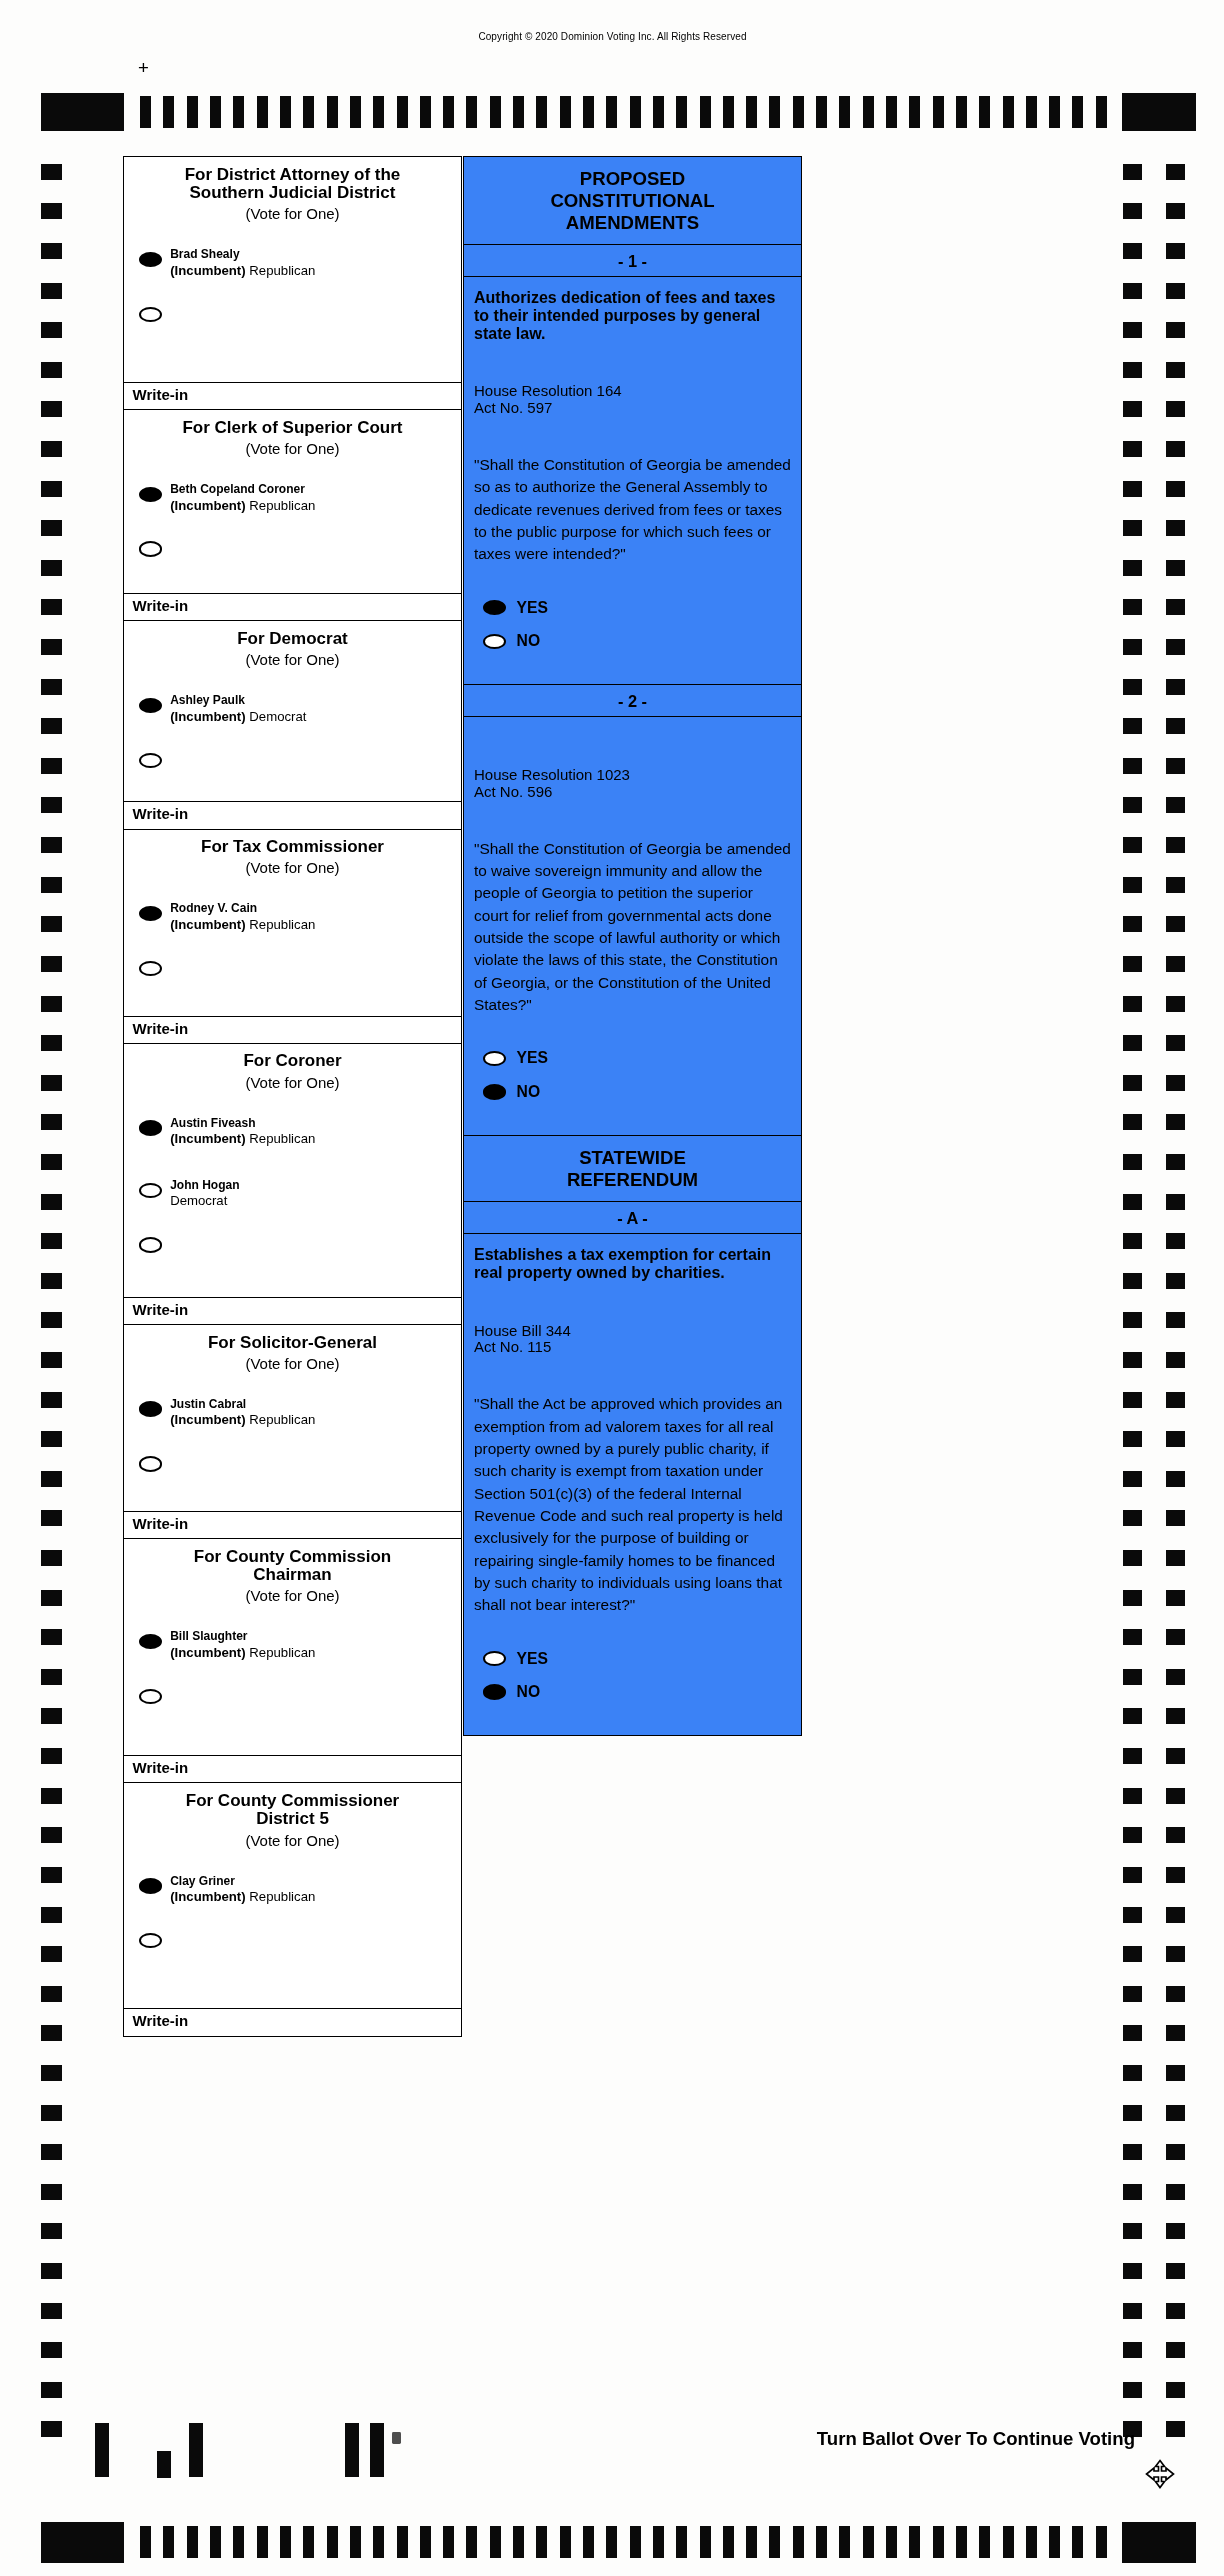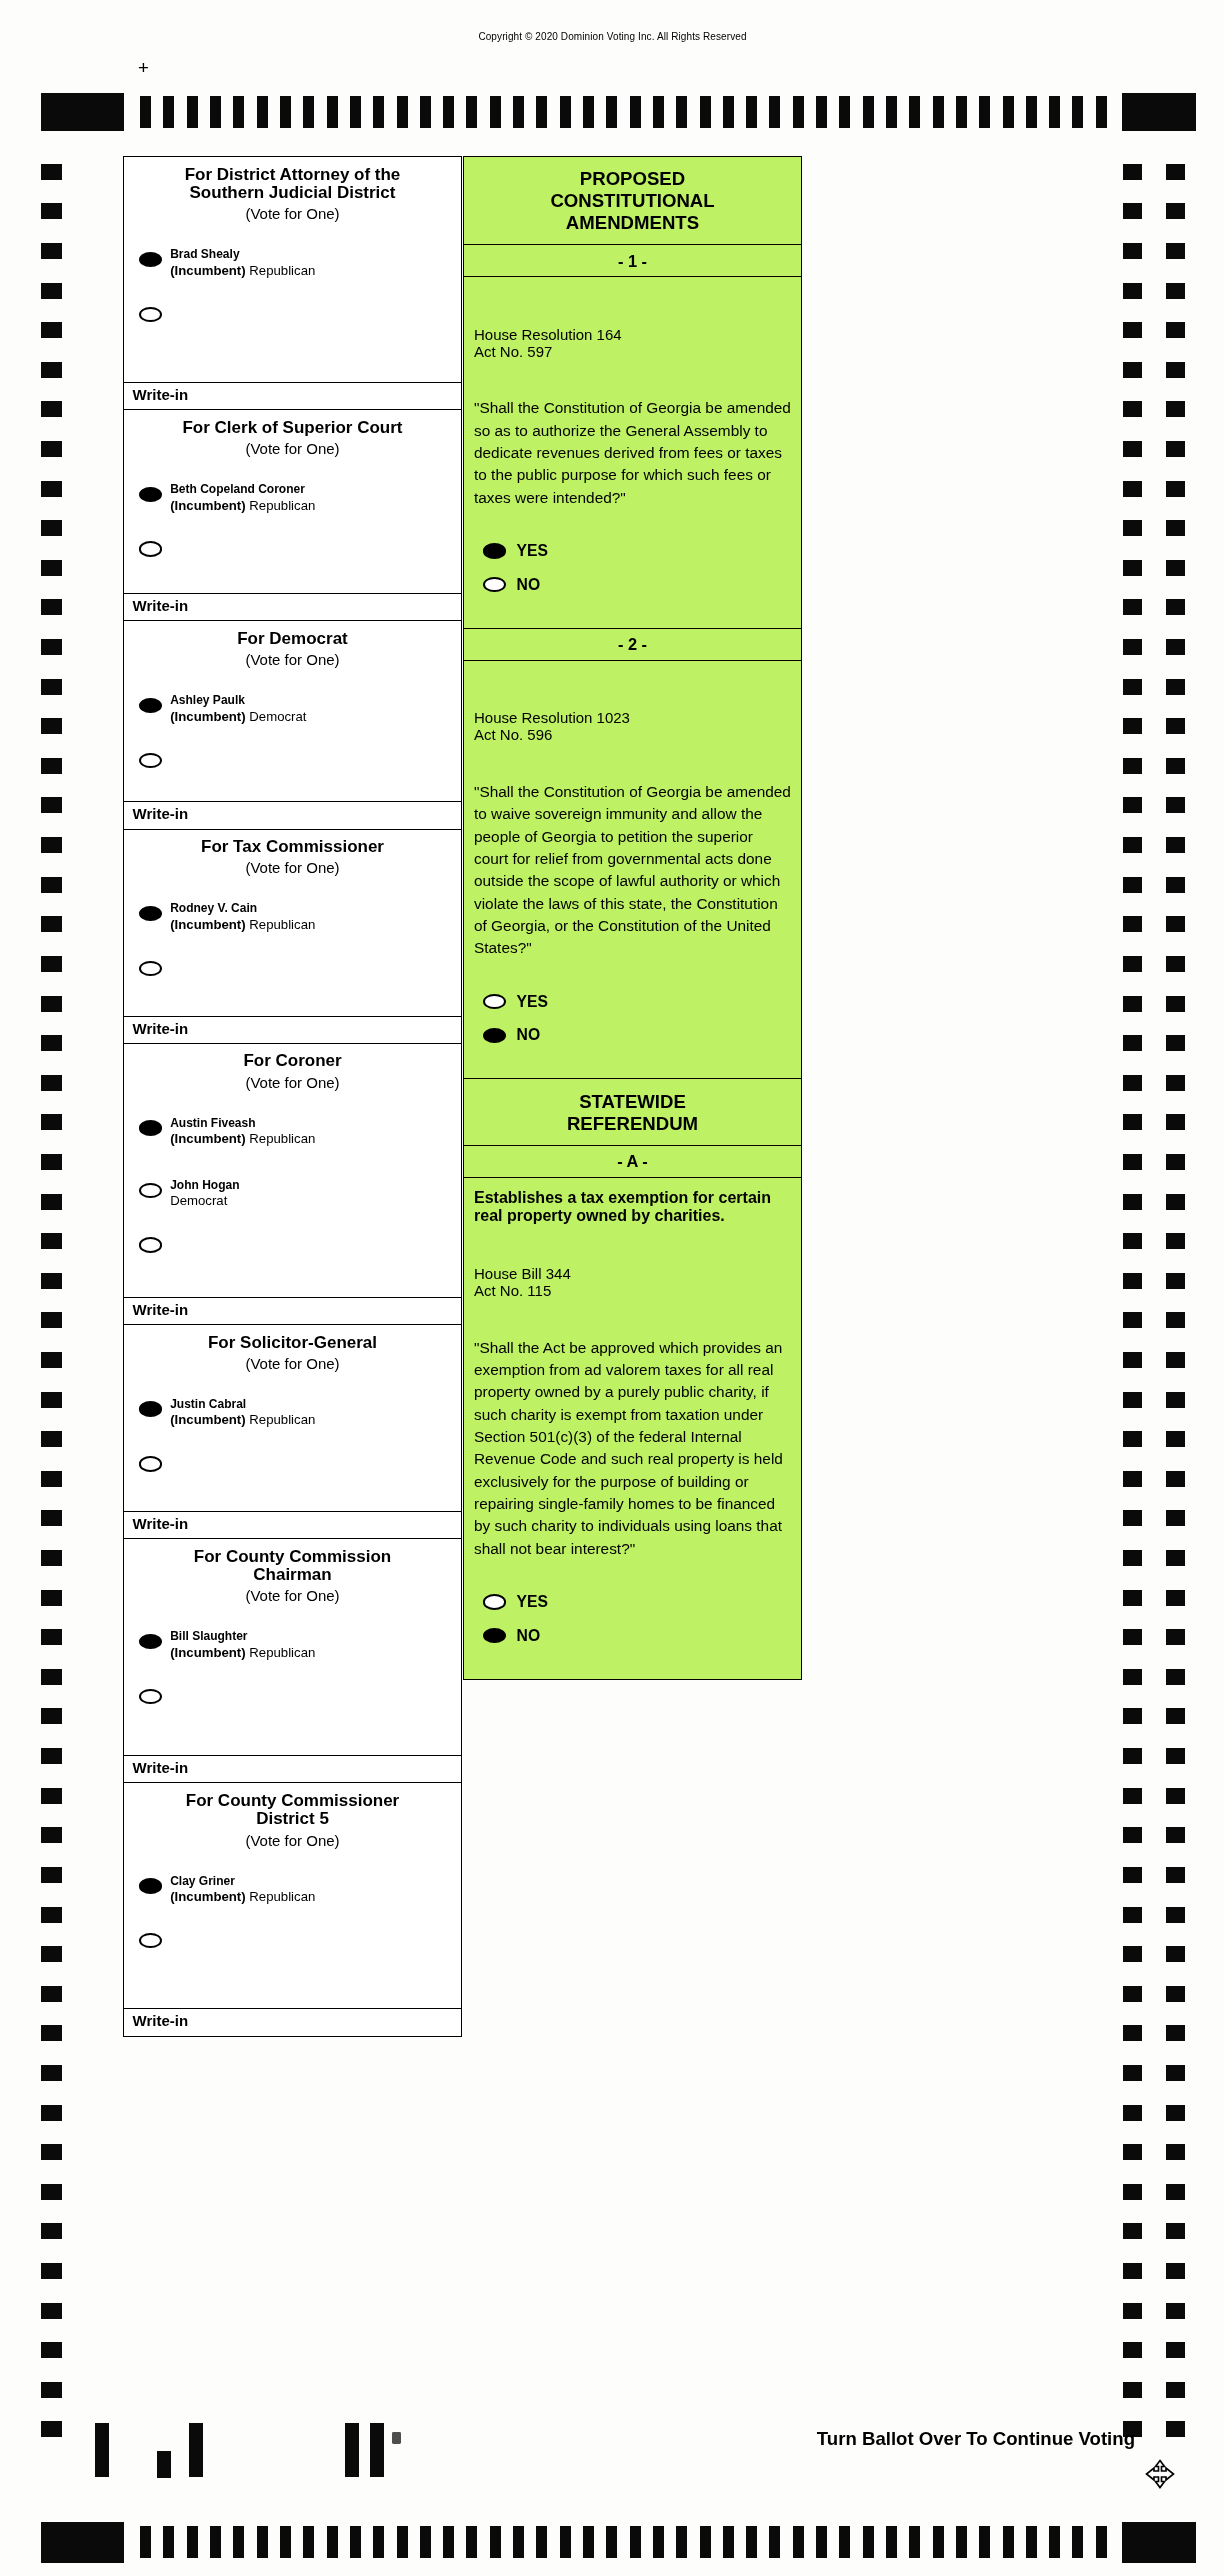--- a/index.html
+++ b/index.html
@@ -37,21 +37,21 @@
   .oval.filled{background:#000;}
   .candidate .oval{margin-top:3.6px;margin-right:7.9px;}
   .candidate-name{font-size:12px;font-weight:bold;line-height:1.05;}
   .candidate-detail{font-size:13.2px;margin-top:2.9px;line-height:1.05;}
   .detail-bold{font-weight:bold;}
   .empty-oval-row{margin-top:29px;padding-left:15px;}
   .writein{margin-top:auto;border-top:1.8px solid #000;padding:2.9px 7.1px 7.1px 8.6px;font-size:15px;font-weight:bold;}
 
   
   .measures-column{position:absolute;left:463px;top:156px;width:339px;}
-  .measures-box{border:1.8px solid #000;box-sizing:border-box;background:#bef264;}
+  .measures-box{border:1.8px solid #000;box-sizing:border-box;background:#3b82f6;}
   .mbox-header,.mbox-subheader{text-align:center;font-size:18.6px;font-weight:bold;line-height:1.18;padding:11.4px 4.3px 10px;border-bottom:1.8px solid #000;}
   .measure{border-bottom:1.8px solid #000;}
   .measure:last-of-type{border-bottom:none;}
   .measure-number{text-align:center;font-size:16.4px;font-weight:bold;padding:6.4px 0 5.7px;border-bottom:1.8px solid #000;}
   .measure-body{padding:8.6px 10px 34px;}
   .measure-summary{font-size:16px;font-weight:bold;line-height:1.12;margin-top:2.9px;}
   .measure-ref{font-size:15px;line-height:1.12;margin-top:41px;}
   .measure-question{font-size:15.4px;line-height:1.45;margin-top:37px;}
   .choices{margin-top:33px;padding-left:8.6px;}
   .choice-row{display:flex;align-items:center;}
@@ -558,20 +558,21 @@
   <div class="measures-box">
     <div class="mbox-header">
         <div>PROPOSED</div>
         <div>CONSTITUTIONAL</div>
         <div>AMENDMENTS</div>
       </div>
     <div>
         <section class="measure">
     <div class="measure-number">- 1 -</div>
     <div class="measure-body">
+      <div class="measure-summary">Authorizes dedication of fees and taxes to their intended purposes by general state law.</div>
       <div class="measure-ref">
               <div>House Resolution 164</div>
               <div>Act No. 597</div>
             </div>
       <div class="measure-question">"Shall the Constitution of Georgia be amended so as to authorize the General Assembly to dedicate revenues derived from fees or taxes to the public purpose for which such fees or taxes were intended?"</div>
       <div class="choices">
               <div class="choice-row">
     <span class="oval filled"></span>
     <span class="choice-label">YES</span>
   </div>

